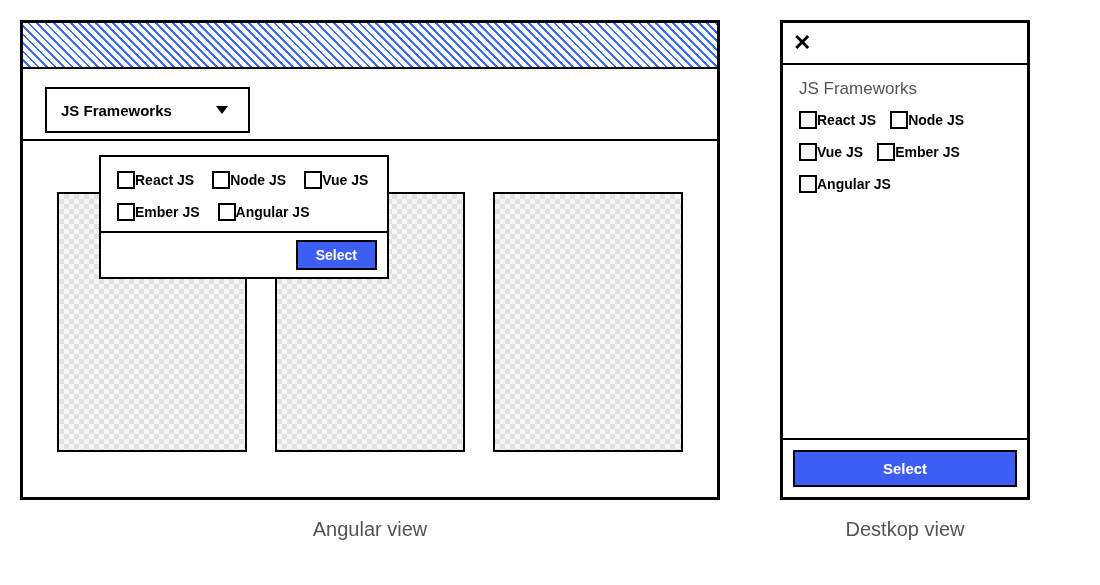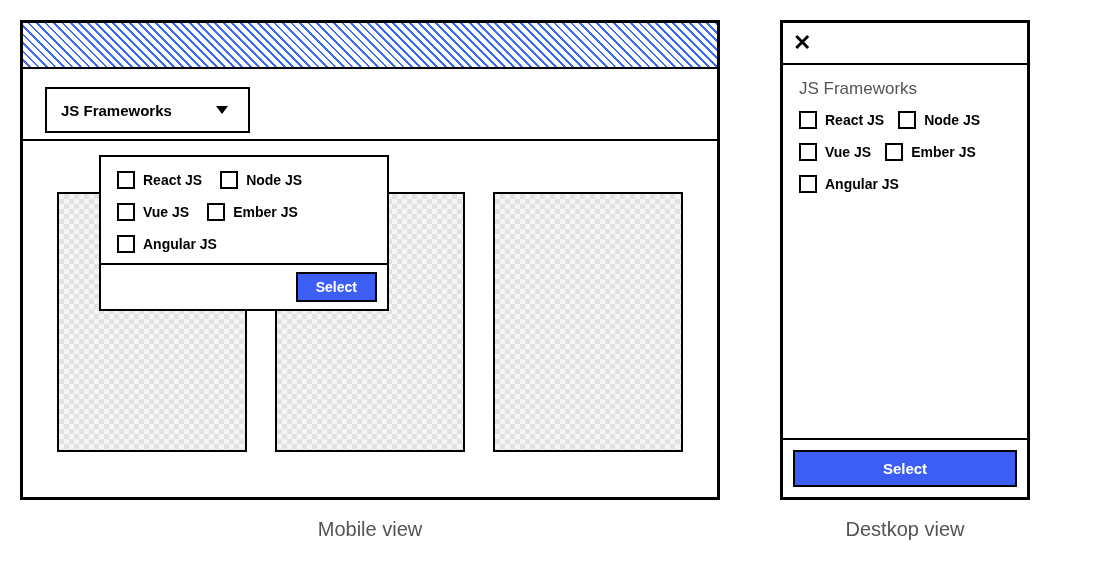--- a/index.html
+++ b/index.html
@@ -89,21 +89,20 @@
   }
   .options-grid {
     display: flex;
     flex-wrap: wrap;
     padding: 14px 16px 10px 16px;
     gap: 14px 18px;
   }
   .opt {
     display: flex;
     align-items: center;
-    gap: 8px;
     font-weight: 700;
     font-size: 14px;
   }
   .opt .cb {
     width: 18px;
     height: 18px;
     border: 2px solid #000;
     background: #fff;
     flex: 0 0 18px;
   }
@@ -227,21 +226,21 @@
             <span class="cb"></span>
             <span>Angular JS</span>
           </label>
         </div>
         <div class="panel-footer">
           <button class="select-btn">Select</button>
         </div>
       </div>
 
     </div>
-    <div class="caption">Mobile view</div>
+    <div class="caption">Angular view</div>
   </div>
 
   <div class="col">
     <div class="mobile-frame">
       <div class="mobile-titlebar">
         <span class="close-x">✕</span>
       </div>
 
       <div class="mobile-heading">JS Frameworks</div>
 

